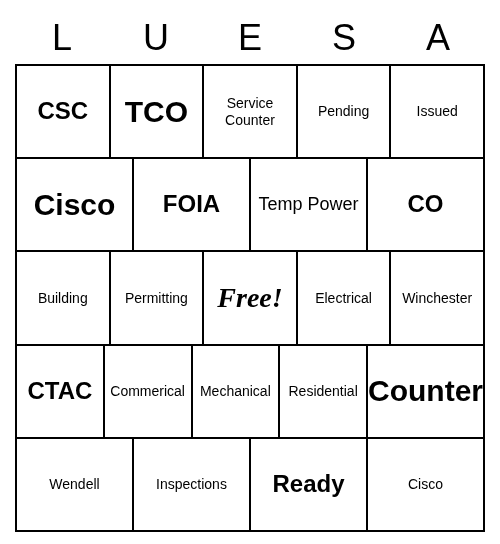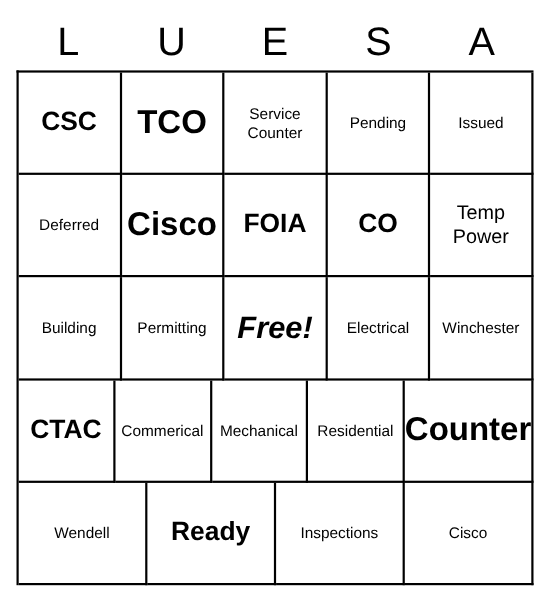--- a/index.html
+++ b/index.html
@@ -81,20 +81,21 @@
     }
 
     .medium-text {
       font-size: 18px;
     }
 
     .free-cell {
       font-size: 28px;
       font-weight: bold;
       font-style: italic;
+      font-family: Liberation Serif, serif;
     }
   </style>
 </head>
 <body>
 
 <div class="bingo-container">
   <div class="header-row">
     <div class="header-cell">L</div>
     <div class="header-cell">U</div>
     <div class="header-cell">E</div>
@@ -106,43 +107,42 @@
 
     <div class="grid-row">
       <div class="grid-cell large-text">CSC</div>
       <div class="grid-cell xlarge-text">TCO</div>
       <div class="grid-cell">Service Counter</div>
       <div class="grid-cell">Pending</div>
       <div class="grid-cell">Issued</div>
     </div>
 
     <div class="grid-row">
-      <div class="grid-cell">Deferred</div>
       <div class="grid-cell xlarge-text">Cisco</div>
       <div class="grid-cell large-text">FOIA</div>
+      <div class="grid-cell medium-text">Temp Power</div>
       <div class="grid-cell large-text">CO</div>
-      <div class="grid-cell medium-text">Temp Power</div>
     </div>
 
     <div class="grid-row">
       <div class="grid-cell">Building</div>
       <div class="grid-cell">Permitting</div>
       <div class="grid-cell free-cell">Free!</div>
       <div class="grid-cell">Electrical</div>
       <div class="grid-cell">Winchester</div>
     </div>
 
     <div class="grid-row">
       <div class="grid-cell large-text">CTAC</div>
       <div class="grid-cell">Commerical</div>
       <div class="grid-cell">Mechanical</div>
       <div class="grid-cell">Residential</div>
       <div class="grid-cell xlarge-text">Counter</div>
     </div>
 
     <div class="grid-row">
       <div class="grid-cell">Wendell</div>
+      <div class="grid-cell">Inspections</div>
       <div class="grid-cell large-text">Ready</div>
-      <div class="grid-cell">Inspections</div>
       <div class="grid-cell">Cisco</div>
     </div>
   </div>
 </div>
 
 </body></html>

